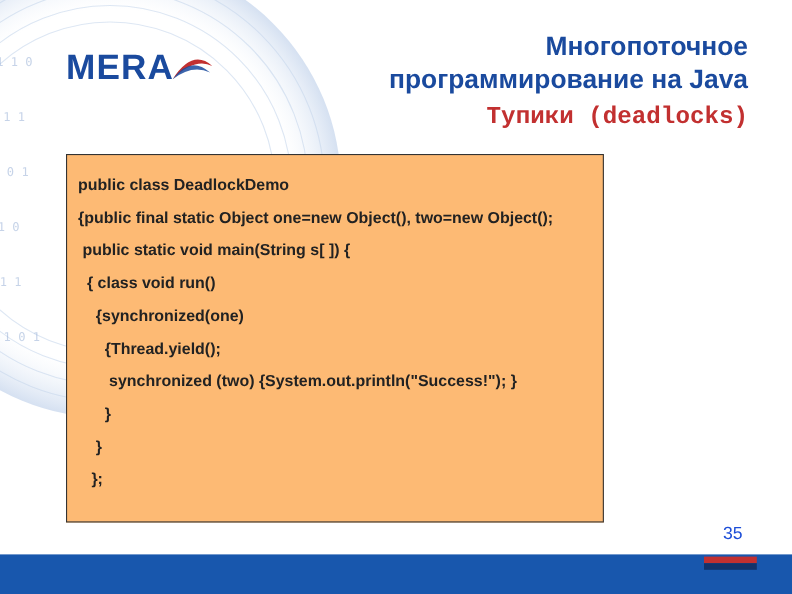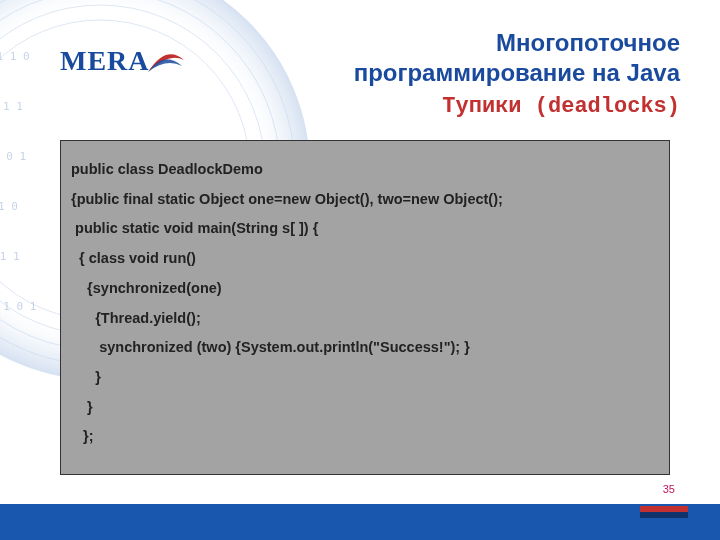--- a/index.html
+++ b/index.html
@@ -20,22 +20,22 @@
     z-index: 0;
     pointer-events: none;
   }
   .logo {
     position: absolute;
     top: 42px;
     left: 60px;
     z-index: 2;
   }
   .logo-text {
-    font-family: Liberation Serif, serif;
-    font-size: 28px;
+    font-family: Liberation Sans, sans-serif;
+    font-size: 32px;
     font-weight: bold;
     color: #1a4a9e;
     letter-spacing: 1px;
     display: inline-block;
     vertical-align: middle;
   }
   .logo-swoosh {
     display: inline-block;
     vertical-align: middle;
     margin-left: -8px;
@@ -59,24 +59,24 @@
   .title-sub {
     color: #c23030;
     font-size: 22px;
     font-weight: bold;
     font-family: Liberation Mono, monospace;
   }
   .code-box {
     position: absolute;
     top: 140px;
     left: 60px;
-    width: 610px;
+    width: 489px;
     height: 335px;
     border: 1px solid #333;
-    background: #a3a3a3;
+    background: #fdba74;
     padding: 14px 10px;
     z-index: 2;
   }
   .code-line {
     font-family: Arial, sans-serif;
     font-size: 14.5px;
     font-weight: bold;
     color: #222;
     line-height: 2.05;
     white-space: pre;
@@ -105,22 +105,22 @@
     right: 32px;
     width: 48px;
     height: 6px;
     background: #11336b;
     z-index: 2;
   }
   .page-number {
     position: absolute;
     bottom: 45px;
     right: 45px;
-    font-size: 11px;
-    color: #be185d;
+    font-size: 16px;
+    color: #1d4ed8;
     z-index: 3;
   }
 </style>
 </head>
 <body>
 
 <svg class="bg-swirl" viewBox="0 0 420 420">
   <defs>
     <radialGradient id="g1" cx="50%" cy="50%" r="70%">
       <stop offset="55%" stop-color="#dfe9f6" stop-opacity="0.0"></stop>

